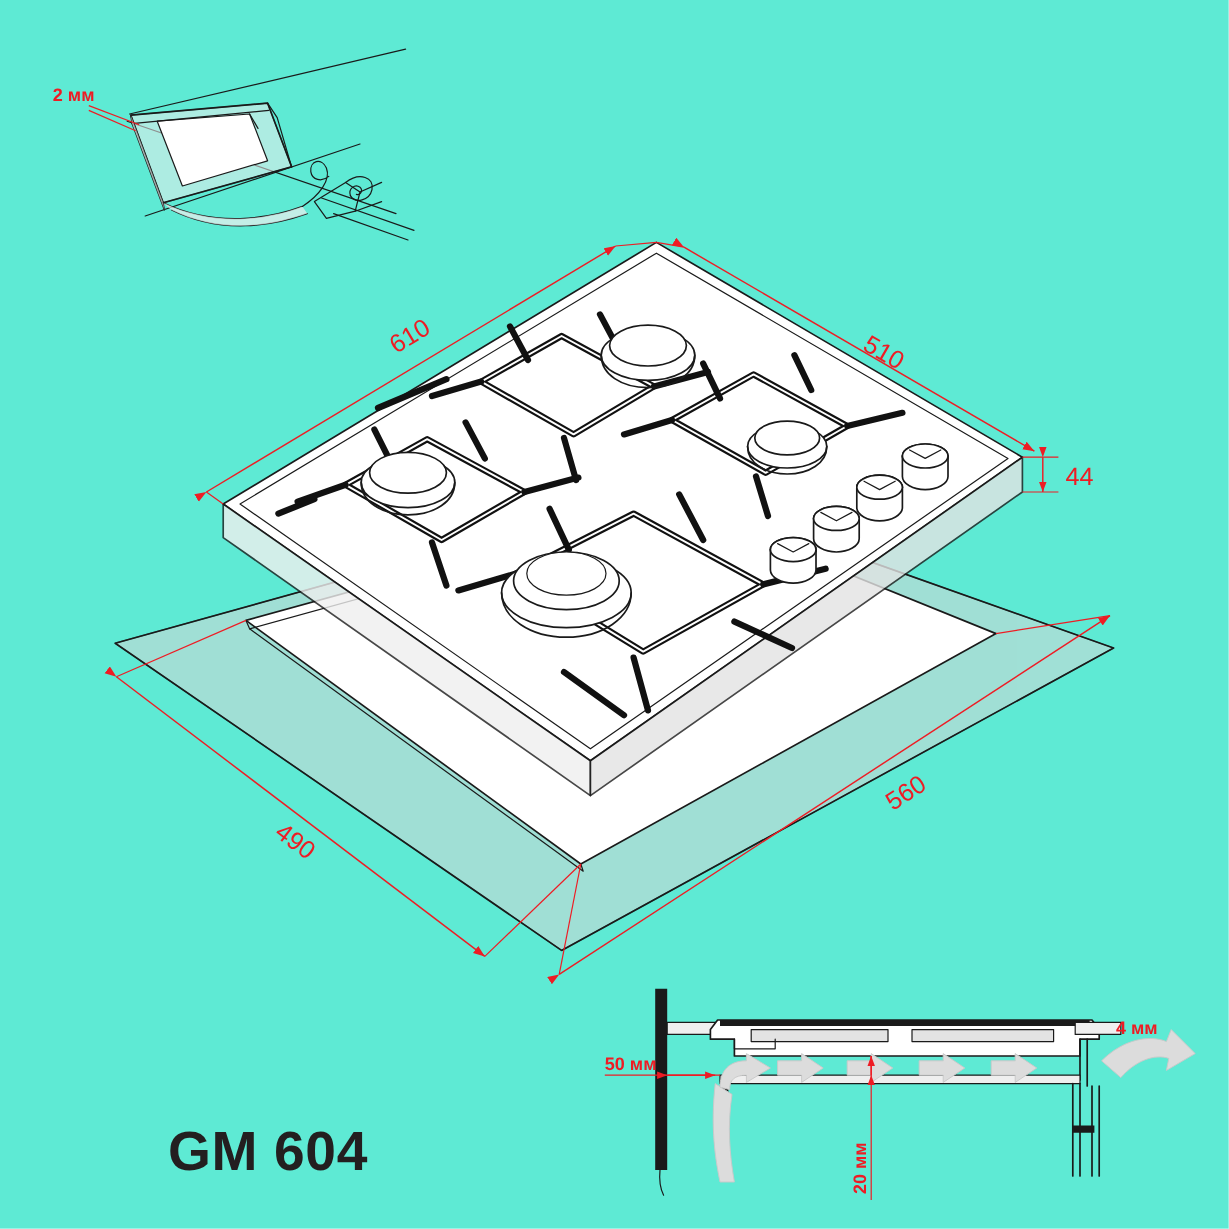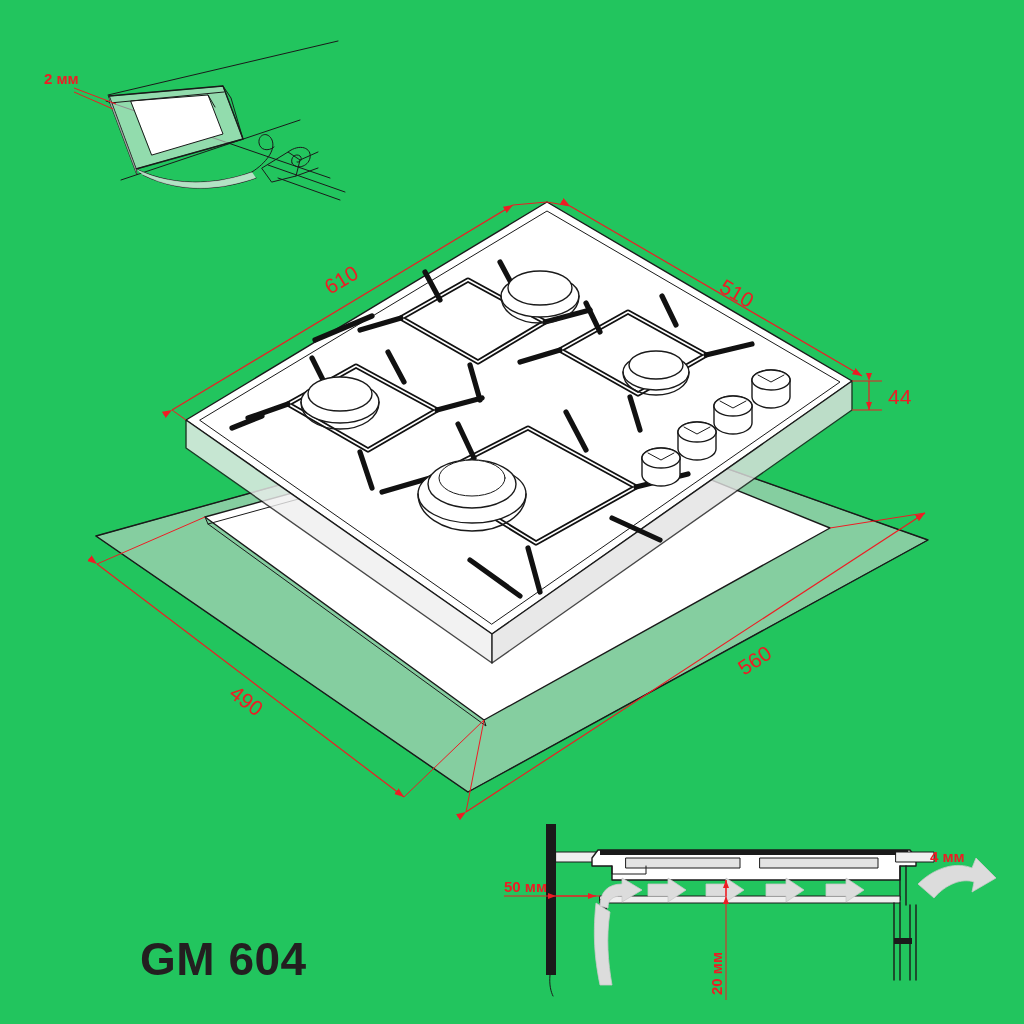--- a/index.html
+++ b/index.html
@@ -5,21 +5,21 @@
 <style>
   html, body {
     margin: 0;
     padding: 0;
     background: #ffffff;
   }
   #page {
     position: relative;
     width: 1024px;
     height: 1024px;
-    background: #22c55e;
+    background: #5eead4;
     overflow: hidden;
     font-family: "Liberation Sans", sans-serif;
   }
   #page svg {
     position: absolute;
     left: 0;
     top: 0;
     width: 1024px;
     height: 1024px;
   }

